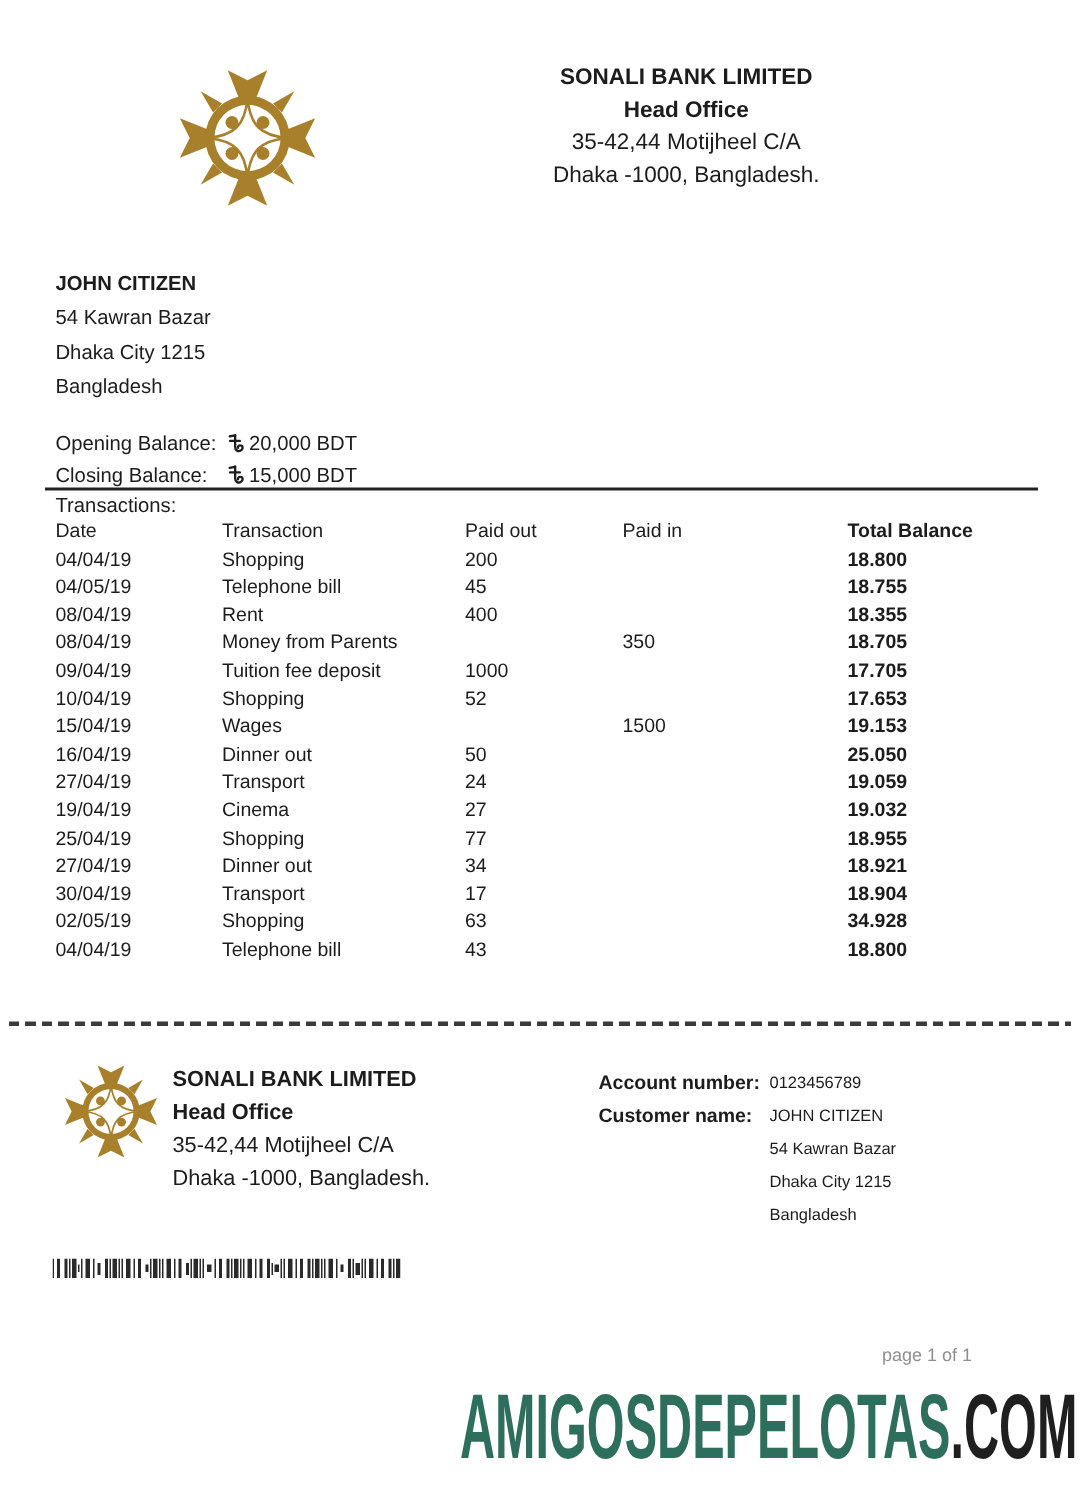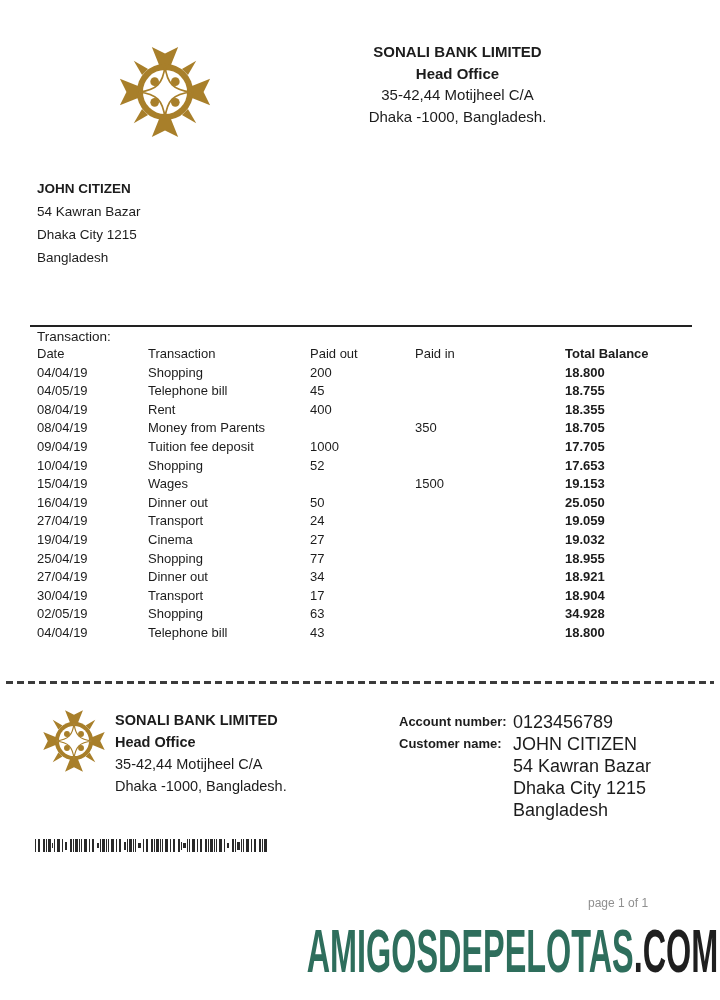--- a/index.html
+++ b/index.html
@@ -44,21 +44,21 @@
   .tx-table th.col-bal, .tx-table td.col-bal{font-weight:bold;}
 
   
   .tear-line{position:absolute;left:6px;top:681px;width:708px;height:3px;
     background:repeating-linear-gradient(90deg,#3b3b3b 0 7px,transparent 7px 11px);}
 
   
   .footer-logo{position:absolute;left:42px;top:709px;width:64px;height:64px;}
   .footer-bank{position:absolute;left:115px;top:709px;font-size:14.5px;line-height:22px;}
   .footer-labels{position:absolute;left:399px;top:711px;font-size:13px;line-height:22px;font-weight:bold;}
-  .footer-values{position:absolute;left:513px;top:711px;font-size:18px;line-height:22px;}
+  .footer-values{position:absolute;left:513px;top:711px;font-size:11px;line-height:22px;}
 
   
   .barcode{position:absolute;left:35px;top:839px;width:232px;height:13px;display:flex;
     align-items:center;overflow:hidden;}
   .barcode .bar{background:#2a2a2a;flex:none;}
 
   
   .page-indicator{position:absolute;left:588px;top:896px;font-size:12px;color:var(--muted);}
 
   
@@ -113,23 +113,35 @@
     <div>Dhaka -1000, Bangladesh.</div>
   </div>
 
   <div class="customer-block">
     <div class="bold">JOHN CITIZEN</div>
     <div>54 Kawran Bazar</div>
     <div>Dhaka City 1215</div>
     <div>Bangladesh</div>
   </div>
 
+  <div class="balance-block">
+    <div>
+      <span class="balance-label">Opening Balance:</span><svg class="taka">
+          <use href="#taka-glyph"></use>
+        </svg><span>20,000 BDT</span>
+    </div>
+    <div>
+      <span class="balance-label">Closing Balance:</span><svg class="taka">
+          <use href="#taka-glyph"></use>
+        </svg><span>15,000 BDT</span>
+    </div>
+  </div>
 
   <div class="rule"></div>
-  <div class="tx-title">Transaction:</div>
+  <div class="tx-title">Transactions:</div>
 
   <table class="tx-table">
     <thead>
       <tr>
         <th class="col-date">Date</th>
         <th class="col-tx">Transaction</th>
         <th class="col-out">Paid out</th>
         <th class="col-in">Paid in</th>
         <th class="col-bal">Total Balance</th>
       </tr>

